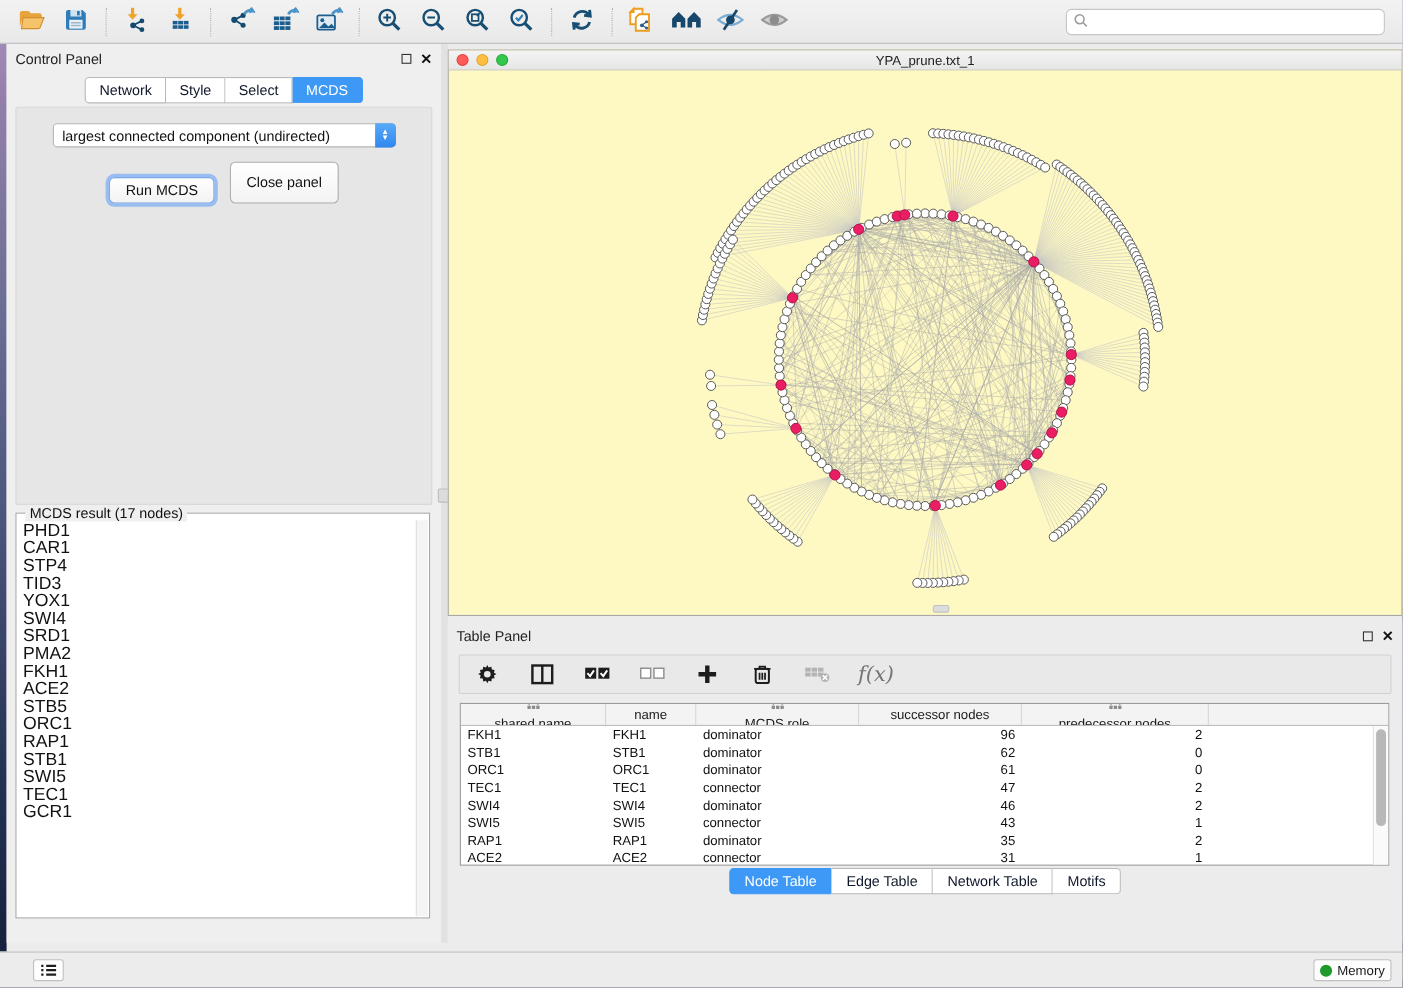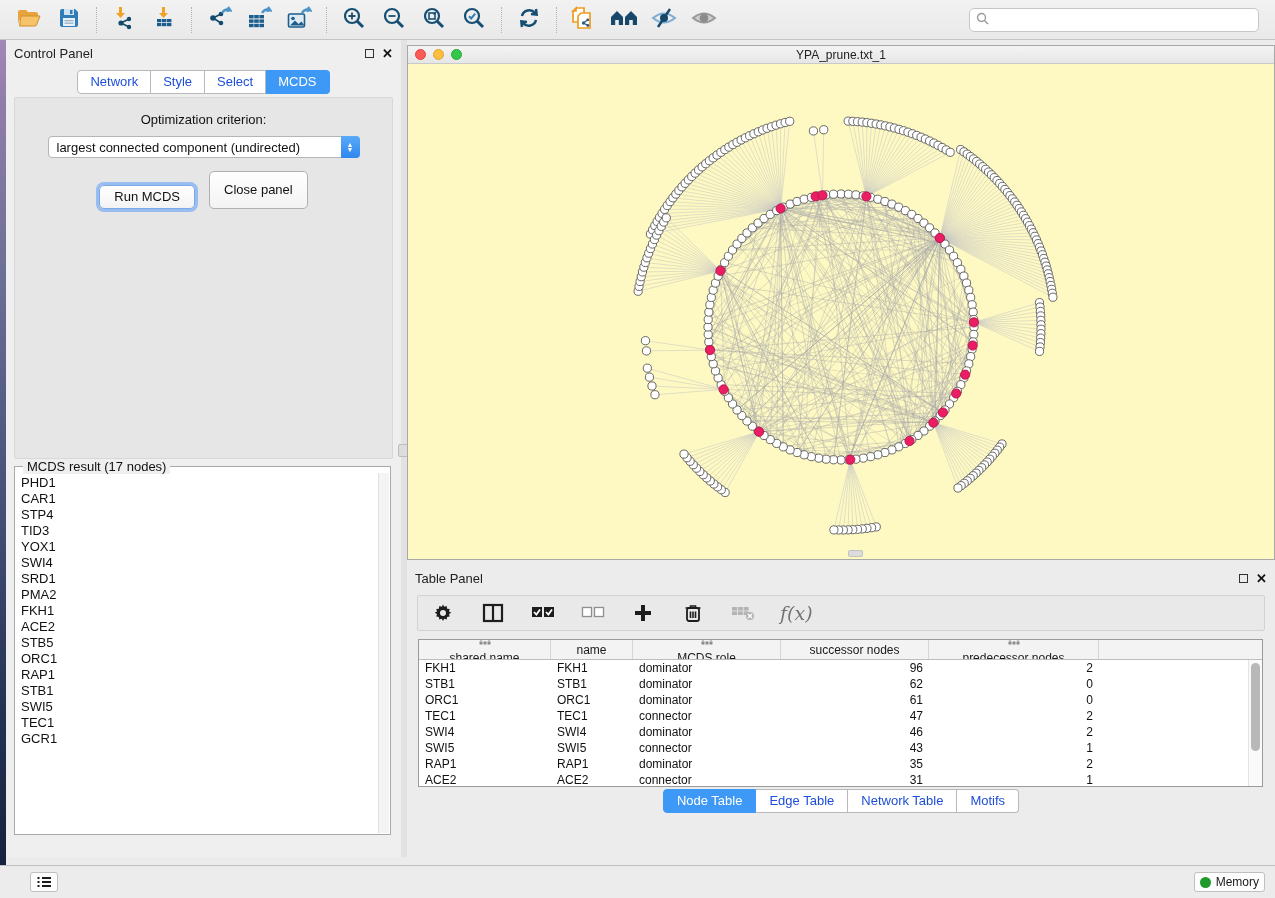--- a/index.html
+++ b/index.html
@@ -35,39 +35,39 @@
   .status-btn { height:20px; background:#fdfdfd; border:1px solid #c0c0c0; border-radius:3px;
     display:flex; align-items:center; padding:0 5px; gap:5px; font-size:12px;margin-left:20px; }
   .memory-dot { width:11px; height:11px; border-radius:50%; background:#1f9929; }
   
   .control-panel { position:absolute; left:0; top:0; width:395px; bottom:33px; background:#efefef; }
   .cp-titlebar, .tp-titlebar { height:26px; display:flex; align-items:center; padding:0 8px; font-size:13px; color:#222; }
   .panel-ctl { margin-left:auto; display:flex; gap:8px; align-items:center; }
   .float-glyph { width:9px; height:9px; border:1.4px solid #333; display:inline-block; }
   .close-glyph { font-size:13px; font-weight:bold; color:#111; line-height:9px; }
   .cp-tabs { display:flex; justify-content:center; margin:4px 0 6px 0; }
-  .seg { background:#fff; border:1px solid #b9b9b9; border-left:none; padding:3px 12px 4px; font-size:13px; color:#1d4ed8; }
+  .seg { background:#fff; border:1px solid #b9b9b9; border-left:none; padding:3px 12px 4px; font-size:13px; color:#0f172a; }
   .seg:first-child { border-left:1px solid #b9b9b9; border-radius:4px 0 0 4px; }
   .seg:last-child { border-radius:0 4px 4px 0; }
   .seg.active { background:#3d99f5; border-color:#3d99f5; color:#fff; }
   .cp-inner { position:absolute; left:8px; right:8px; top:57px; height:362px; background:#e6e6e6;
     border:1px solid #d8d8d8; border-radius:2px; padding-top:14px; }
   .opt-label { text-align:center; font-size:13px; color:#111; margin-bottom:9px; }
   .dropdown { margin:0 auto; width:312px; height:22px; background:#fff; border:1px solid #b5b5b5; border-radius:4px;
     display:flex; align-items:center; position:relative; }
   .dropdown .dd-text { flex:1; padding:0 8px; font-size:13px; color:#111; white-space:nowrap; }
   .dd-stepper { width:19px; height:22px; margin:-1px; background:linear-gradient(#59aaf8,#2f87ef); border-radius:0 4px 4px 0;
     display:flex; flex-direction:column; align-items:center; justify-content:center; color:#fff; font-size:7px; line-height:5px; }
   .cp-buttons { display:flex; justify-content:center; gap:14px; margin-top:13px; }
   .btn { background:linear-gradient(#ffffff,#f3f3f3); border:1px solid #b0b0b0; border-radius:5px;
     font-size:13px; padding:3px 14px 4px; color:#111; }
   .btn.focus-ring { box-shadow:0 0 0 3px rgba(90,155,250,.55); border-color:#7aa9e8;margin-top:14px; }
   .mcds-box { position:absolute; left:8px; right:10px; top:426px; bottom:22px; border:1px solid #a9a9a9; background:#fff; }
   .mcds-legend { position:absolute; top:-8px; left:8px; background:#efefef; padding:0 4px; font-size:13px; color:#111; }
-  .mcds-list { position:absolute; inset:8px 12px 2px 6px; overflow:hidden; font-size:13px; line-height:16px; color:#111; }
+  .mcds-list { position:absolute; inset:8px 12px 2px 6px; overflow:hidden; font-size:16px; line-height:16px; color:#111; }
   .mcds-scroll { position:absolute; top:6px; right:1px; bottom:1px; width:11px; background:#f4f4f4; border-left:1px solid #e0e0e0; }
   
   .v-splitter { position:absolute; left:395px; top:0; width:6px; bottom:33px; background:#e2e2e2; }
   .v-grip { position:absolute; left:-3px; top:404px; width:12px; height:13px; background:#dcdcdc; border:1px solid #bdbdbd; border-radius:2px; }
   .right-region { position:absolute; left:401px; top:0; right:0; bottom:33px; }
   .network-panel { position:absolute; left:0; top:5px; right:0; height:515px; background:#fef9c3; border:1px solid #a8a8a8; }
   .net-titlebar { height:18px; background:linear-gradient(#f4f4f4,#e6e6e6); border-bottom:1px solid #c9c9c9;
     display:flex; align-items:center; padding:0 7px; position:relative; }
   .traffic { display:flex; gap:7px; }
   .light { width:11px; height:11px; border-radius:50%; }
@@ -300,21 +300,20 @@
         <span class="close-glyph">✕</span>
       </span>
     </div>
     <div class="cp-tabs" id="cp-tabs">
         <div class="seg">Network</div>
         <div class="seg">Style</div>
         <div class="seg">Select</div>
         <div class="seg active">MCDS</div>
       </div>
     <div class="cp-inner">
-      <div class="opt-label">Optimization criterion:</div>
       <div class="dropdown">
         <span class="dd-text">largest connected component (undirected)</span>
         <span class="dd-stepper">
             <span>▲</span>
             <span>▼</span>
           </span>
       </div>
       <div class="cp-buttons">
         <button class="btn focus-ring">Run MCDS</button>
         <button class="btn">Close panel</button>

